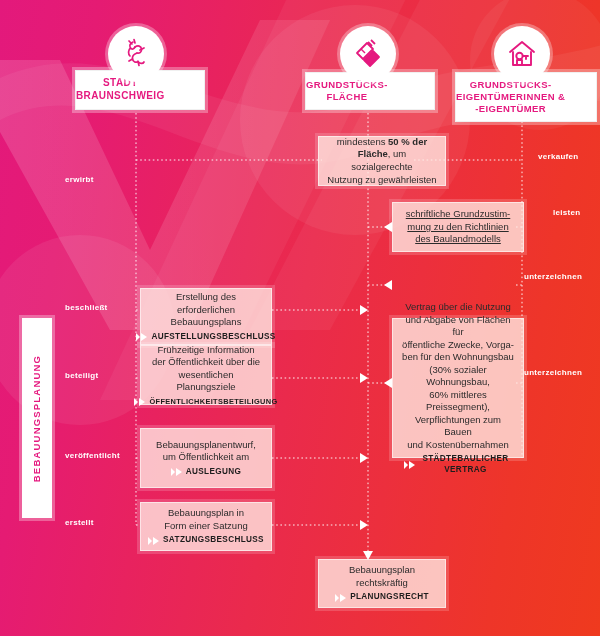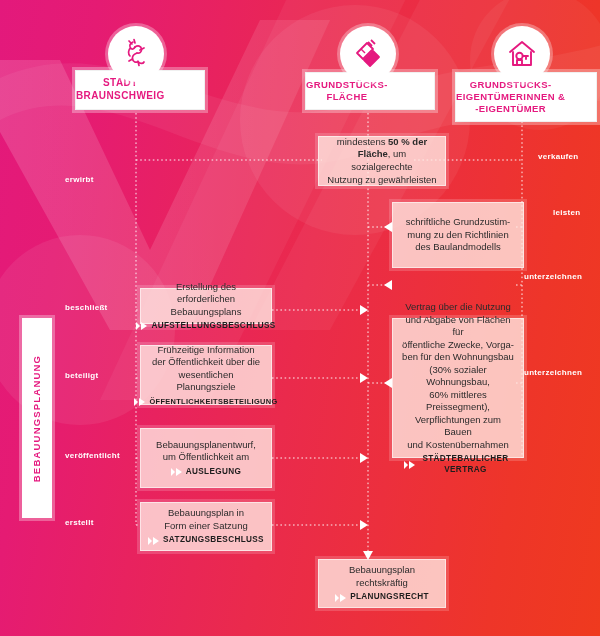--- a/index.html
+++ b/index.html
@@ -234,21 +234,21 @@
   <div class="edge-label" style="left:65px;top:518px;">erstellt</div>
 
   <div class="cbox" style="left:318px;top:136px;width:128px;height:50px;">
     <div class="txt">
       <span>mindestens </span><b>50 % der</b><br>
       <b>Fläche</b><span>, um sozialgerechte</span><br>
       <span>Nutzung zu gewährleisten</span>
     </div>
   </div>
 
-  <div class="cbox" style="left:392px;top:202px;width:132px;height:66px;">
+  <div class="cbox" style="left:392px;top:202px;width:132px;height:50px;text-decoration:underline;">
     <div class="txt">
       <span>schriftliche Grundzustim-</span><br>
       <span>mung zu den Richtlinien</span><br>
       <span>des Baulandmodells</span>
     </div>
   </div>
 
 
   <div class="cbox" style="left:392px;top:318px;width:132px;height:140px;">
     <div class="txt">
@@ -263,21 +263,21 @@
     </div>
     <div class="tag" style="max-width:108px;">
       <svg class="arw" viewBox="0 0 12 8">
         <polygon points="0,0 4,4 0,8" fill="#ffffff"></polygon>
           <polygon points="5,0 11,4 5,8" fill="#ffffff"></polygon>
       </svg>
       <span>STÄDTEBAULICHER VERTRAG</span>
     </div>
   </div>
 
-  <div class="cbox" style="left:140px;top:288px;width:132px;height:36px;">
+  <div class="cbox" style="left:140px;top:288px;width:132px;height:57px;">
     <div class="txt">
       <span>Erstellung des erforderlichen</span><br>
       <span>Bebauungsplans</span>
     </div>
     <div class="tag">
       <svg class="arw" viewBox="0 0 12 8">
         <polygon points="0,0 4,4 0,8" fill="#ffffff"></polygon>
           <polygon points="5,0 11,4 5,8" fill="#ffffff"></polygon>
       </svg>
       <span>AUFSTELLUNGSBESCHLUSS</span>

